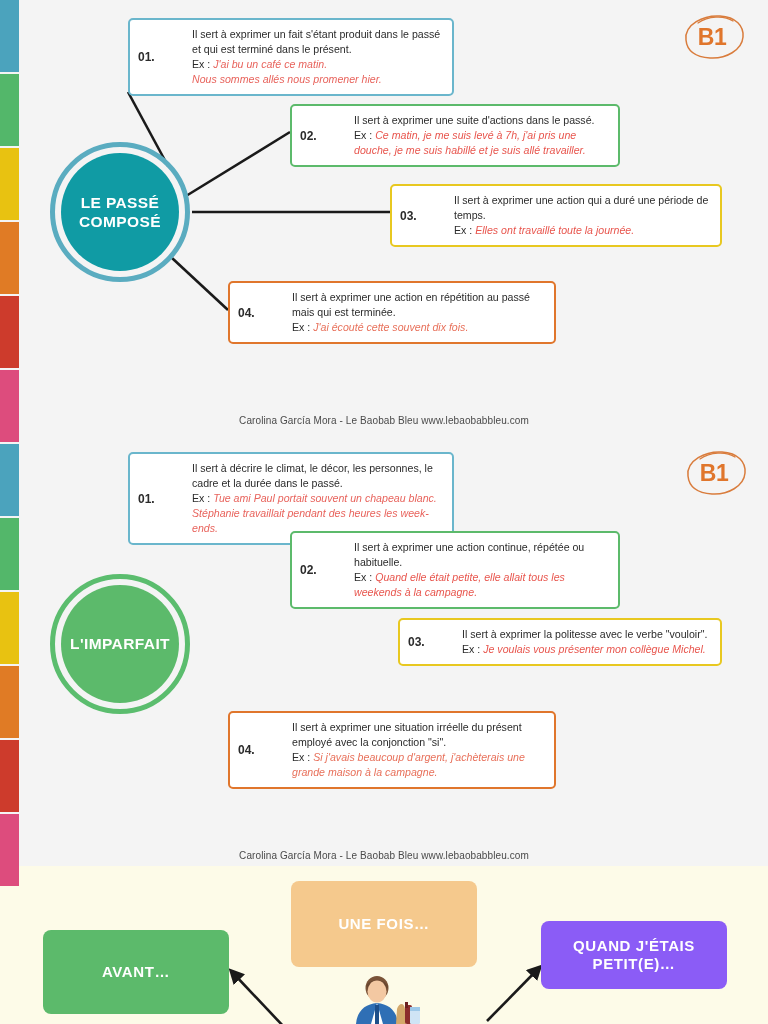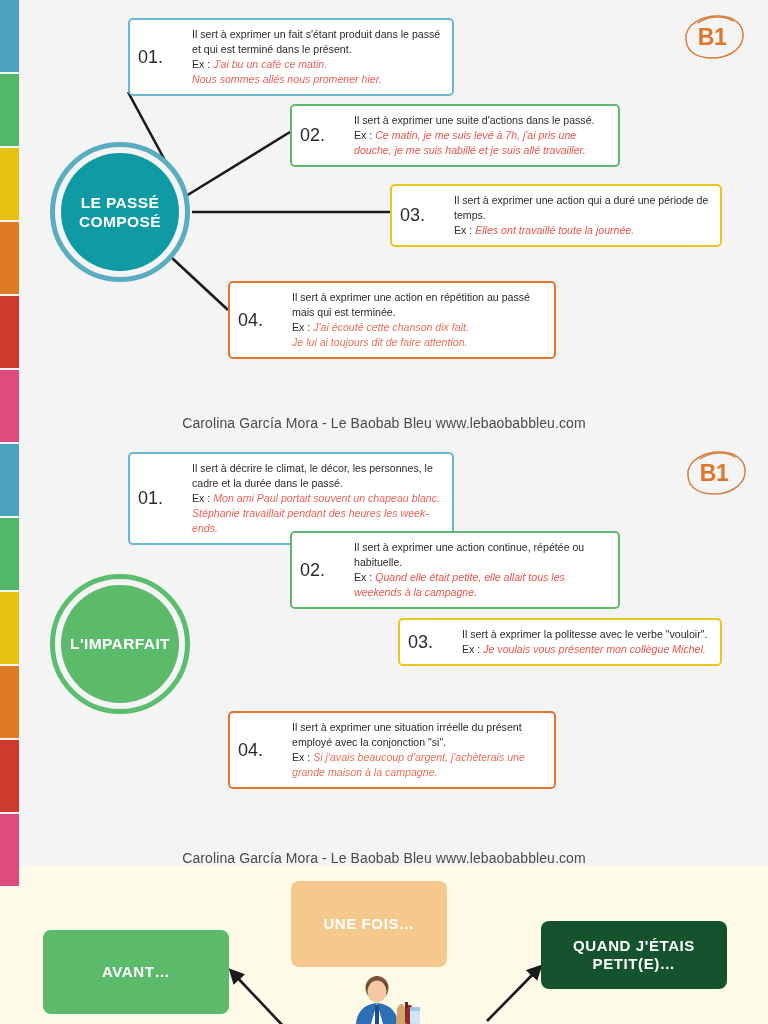--- a/index.html
+++ b/index.html
@@ -75,22 +75,22 @@
     position: absolute;
     background: #ffffff;
     border: 2px solid;
     border-radius: 5px;
     display: flex;
     align-items: center;
     padding: 7px 10px 7px 8px;
     z-index: 3;
   }
   .item-num {
-    font-weight: normal;
-    font-size: 18px;
+    font-weight: bold;
+    font-size: 12px;
     color: #2b2b2b;
     min-width: 26px;
     flex: 0 0 26px;
     text-align: left;
   }
   .item-body {
     font-size: 10.6px;
     line-height: 1.42;
     color: #2b2b2b;
     margin-left: 28px;
@@ -137,21 +137,21 @@
     font-weight: bold; font-size: 23px;
     color: #e0762c;
     letter-spacing: -0.5px;
   }
 
   
   .credit {
     position: absolute;
     width: 768px;
     text-align: center;
-    font-size: 14px;
+    font-size: 10px;
     color: #4a4a4a;
     letter-spacing: 0.1px;
   }
   #credit-1 { top: 415px; }
   #credit-2 { top: 850px; }
 
   
   .bottom-card {
     position: absolute;
     border-radius: 8px;
@@ -164,27 +164,27 @@
     line-height: 1.2;
     padding: 6px;
   }
   #card-avant {
     left: 43px; top: 930px;
     width: 186px; height: 84px;
     background: #5cba6b;
   }
   #card-unefois {
     left: 291px; top: 881px;
-    width: 156px; height: 86px;
+    width: 186px; height: 86px;
     background: #f5c98d;
   }
   #card-quand {
     left: 541px; top: 921px;
     width: 186px; height: 68px;
-    background: #14532d;
+    background: #8b5cf6;
   }
   .bottom-arrows {
     position: absolute; left: 0; top: 866px;
     width: 768px; height: 158px;
     pointer-events: none;
   }
   .person {
     position: absolute;
     left: 347px; top: 975px;
     width: 74px; height: 49px;
@@ -252,22 +252,21 @@
       <div class="item-body">
         <span class="item-desc">Il sert à exprimer une action qui a duré une période de temps.</span>
         <span class="item-ex"><span class="ex-label">Ex : </span><span class="ex-text ex-yellow">Elles ont travaillé toute la journée.</span></span>
       </div>
     </div>
 
     <div class="item-box bc-orange" id="pc-box-4">
       <div class="item-num">04.</div>
       <div class="item-body">
         <span class="item-desc">Il sert à exprimer une action en répétition au passé mais qui est terminée.</span>
-        <span class="item-ex"><span class="ex-label">Ex : </span><span class="ex-text ex-orange">J'ai écouté cette chanson dix fait.</span></span>
-        <span class="ex-text2 ex-orange">Je lui ai toujours dit de faire attention.</span>
+        <span class="item-ex"><span class="ex-label">Ex : </span><span class="ex-text ex-orange">J'ai écouté cette souvent dix fois.</span></span>
       </div>
     </div>
 
     <div class="b1-badge" id="b1-top">
       <svg width="72" height="54" viewBox="0 0 72 54">
         <path d="M10 30 C8 14, 28 5, 44 6 C60 7, 68 16, 67 27 C66 40, 50 49, 34 48 C20 47, 11 41, 10 30 Z" fill="none" stroke="#d97c3c" stroke-width="1.5" stroke-linecap="round"></path>
         <path d="M22 13 C32 6, 48 5, 57 11" fill="none" stroke="#d97c3c" stroke-width="1.3" stroke-linecap="round"></path>
       </svg>
       <div class="b1-text">B1</div>
     </div>
@@ -288,21 +287,21 @@
       <div class="circle-ring"></div>
       <div class="circle-core">
         <span>L'IMPARFAIT</span>
       </div>
     </div>
 
     <div class="item-box bc-blue" id="imp-box-1" style="top:20px">
       <div class="item-num">01.</div>
       <div class="item-body">
         <span class="item-desc">Il sert à décrire le climat, le décor, les personnes, le cadre et la durée dans le passé.</span>
-        <span class="item-ex"><span class="ex-label">Ex : </span><span class="ex-text ex-blue">Mon ami Paul portait souvent un chapeau blanc.</span></span>
+        <span class="item-ex"><span class="ex-label">Ex : </span><span class="ex-text ex-blue">Tue ami Paul portait souvent un chapeau blanc.</span></span>
         <span class="ex-text2 ex-blue">Stéphanie travaillait pendant des heures les week-ends.</span>
       </div>
     </div>
 
     <div class="item-box bc-green" id="imp-box-2" style="top:99px">
       <div class="item-num">02.</div>
       <div class="item-body">
         <span class="item-desc">Il sert à exprimer une action continue, répétée ou habituelle.</span>
         <span class="item-ex"><span class="ex-label">Ex : </span><span class="ex-text ex-green">Quand elle était petite, elle allait tous les weekends à la campagne.</span></span>
       </div>

